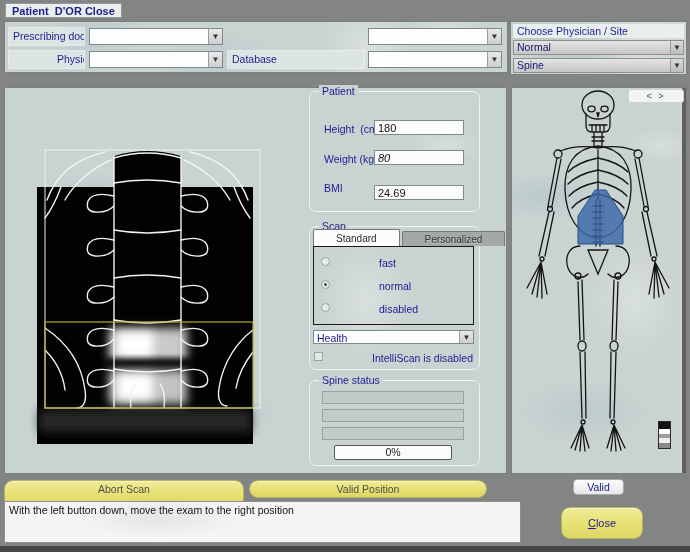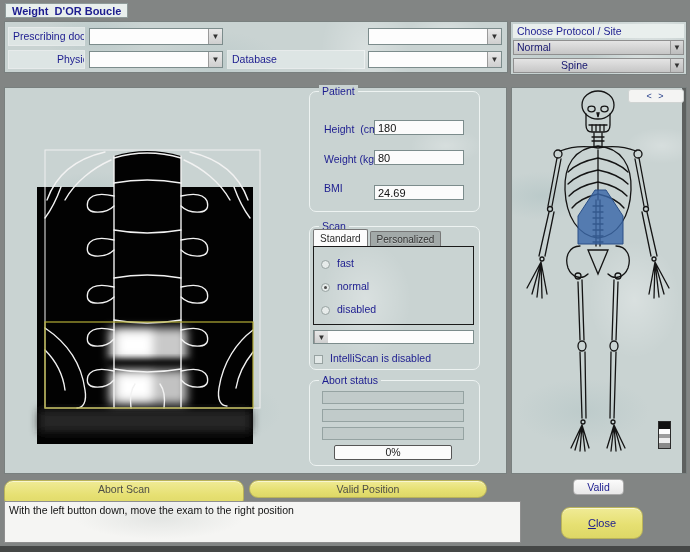--- a/index.html
+++ b/index.html
@@ -72,32 +72,32 @@
   .pt-field-label { position:absolute; left:14px; height:14px; line-height:14px; white-space:pre; }
   .pt-input {
     position:absolute; left:64px; width:90px; height:15px;
     background:#fbfbfb; border:1px solid #7c8c8c;
     font-family:"Liberation Sans", sans-serif; font-size:11px; color:#111;
     padding:0 3px;
   }
 
   .tabs { position:absolute; left:3px; top:2px; height:17px; display:flex; align-items:flex-end; }
   .tab {
-    height:15px; line-height:15px; padding:0 6px; font-size:10px;
+    height:15px; line-height:15px; padding:0 22px; font-size:10px;
     border:1px solid #777; border-bottom:none; margin-right:2px;
     border-radius:2px 2px 0 0; color:#2c2c2c;
   }
   .tab.active { background:#fcfcfc; height:17px; line-height:17px; z-index:2; }
   .tab.inactive { background:#a2a9a8; color:#333; text-shadow:0 1px 0 rgba(255,255,255,.35); }
 
   .radio-box {
     position:absolute; left:3px; top:19px; width:161px; height:79px;
     border:1px solid #1a1a1a;
   }
-  .radio-row { position:absolute; left:7px; display:flex; align-items:flex-end; height:12px; }
+  .radio-row { position:absolute; left:7px; display:flex; align-items:flex-start; height:12px;gap:42px; }
   .radio {
     width:9px; height:9px; border-radius:50%; margin-right:7px;
     background:#e6ebea; border:1px solid #97a2a1; position:relative;
   }
   .radio.selected::after {
     content:""; position:absolute; left:2px; top:2px; width:3px; height:3px;
     border-radius:50%; background:#4c4c4c;
   }
 
   .checkbox {
@@ -148,21 +148,21 @@
   .device-icon .seg2 { height:5px; background:#fdfdfd; }
   .device-icon .seg3 { height:4px; background:#9d9d9d; }
   .device-icon .seg4 { height:5px; background:#eeeeee; }
   .device-icon .seg5 { height:5px; background:#8a8a8a; }
 
   .bottom-edge { left:0; top:546px; width:690px; height:6px; background:#454746; }
 </style>
 </head>
 <body>
 
-<div class="abs title-box">Weight  D'OR Boucle</div>
+<div class="abs title-box">Patient  D'OR Close</div>
 
 <div class="abs tex id-panel">
   <div class="abs form-label" style="left:4px;top:6px;width:75px;">Prescribing doctor</div>
   <div class="abs combo" style="left:84px;top:6px;width:134px;">
     <span class="val"></span>
     <span class="arrow">▼</span>
   </div>
   <div class="abs combo" style="left:363px;top:6px;width:134px;">
     <span class="val"></span>
     <span class="arrow">▼</span>
@@ -173,26 +173,26 @@
     <span class="arrow">▼</span>
   </div>
   <div class="abs form-label" style="left:223px;top:29px;width:136px;">Database</div>
   <div class="abs combo" style="left:363px;top:29px;width:134px;">
     <span class="val"></span>
     <span class="arrow">▼</span>
   </div>
 </div>
 
 <div class="abs tex protocol-panel">
-  <div class="protocol-title">Choose Protocol / Site</div>
+  <div class="protocol-title">Choose Physician / Site</div>
   <div class="gcombo" style="top:18px;">
     <span class="val">Normal</span>
     <span class="arrow">▼</span>
   </div>
-  <div class="gcombo" style="top:36px;padding-left:44px;">
+  <div class="gcombo" style="top:36px;">
     <span class="val">Spine</span>
     <span class="arrow">▼</span>
   </div>
 </div>
 
 <div class="abs tex main-panel">
 
   <svg class="abs" style="left:0;top:0;" width="300" height="385" viewBox="0 0 300 385">
     <defs>
       <filter id="b5" x="-50%" y="-50%" width="200%" height="200%">
@@ -250,21 +250,21 @@
     </g>
     <rect x="40" y="62" width="215" height="258" fill="none" stroke="#efefef" stroke-width="1"></rect>
     <rect x="40" y="234" width="208" height="86" fill="none" stroke="#b5ae38" stroke-width="1.2"></rect>
   </svg>
 
   <div class="fieldset" style="left:304px;top:3px;width:171px;height:121px;">
     <span class="legend">Patient</span>
     <span class="pt-field-label" style="top:30px;">Height  (cm)</span>
     <input class="pt-input" style="top: 28px;" value="180">
     <span class="pt-field-label" style="top:60px;">Weight (kg)</span>
-    <input class="pt-input" style="top: 58px;" value="80">
+    <input class="pt-input" style="top: 58px; font-style: italic;" value="80">
     <span class="pt-field-label" style="top:89px;">BMI</span>
     <input class="pt-input" style="top: 87px; margin-top: 6px;" value="24.69">
   </div>
 
   <div class="fieldset" style="left:304px;top:138px;width:171px;height:144px;">
     <span class="legend">Scan</span>
     <div class="tabs">
       <div class="tab active">Standard</div>
       <div class="tab inactive">Personalized</div>
     </div>
@@ -276,30 +276,31 @@
       <div class="radio-row" style="top:33px;">
         <span class="radio selected"></span>
         <span>normal</span>
       </div>
       <div class="radio-row" style="top:56px;">
         <span class="radio"></span>
         <span>disabled</span>
       </div>
     </div>
     <div class="combo" style="position:absolute;left:3px;top:103px;width:161px;height:14px;">
+      <span class="val" style="color:#1c1c8f;line-height:12px;">Health</span>
       <span class="arrow">▼</span>
     </div>
     <div class="radio-row" style="left:4px;top:125px;">
       <span class="checkbox"></span>
       <span>IntelliScan is disabled</span>
     </div>
   </div>
 
   <div class="fieldset" style="left:304px;top:292px;width:171px;height:86px;">
-    <span class="legend">Abort status</span>
+    <span class="legend">Spine status</span>
     <div class="status-box" style="top:10px;"></div>
     <div class="status-box" style="top:28px;"></div>
     <div class="status-box" style="top:46px;"></div>
     <div class="progress">0%</div>
   </div>
 </div>
 
 <div class="abs tex right-panel">
   <div class="nav-btn">&lt; &gt;</div>
 

